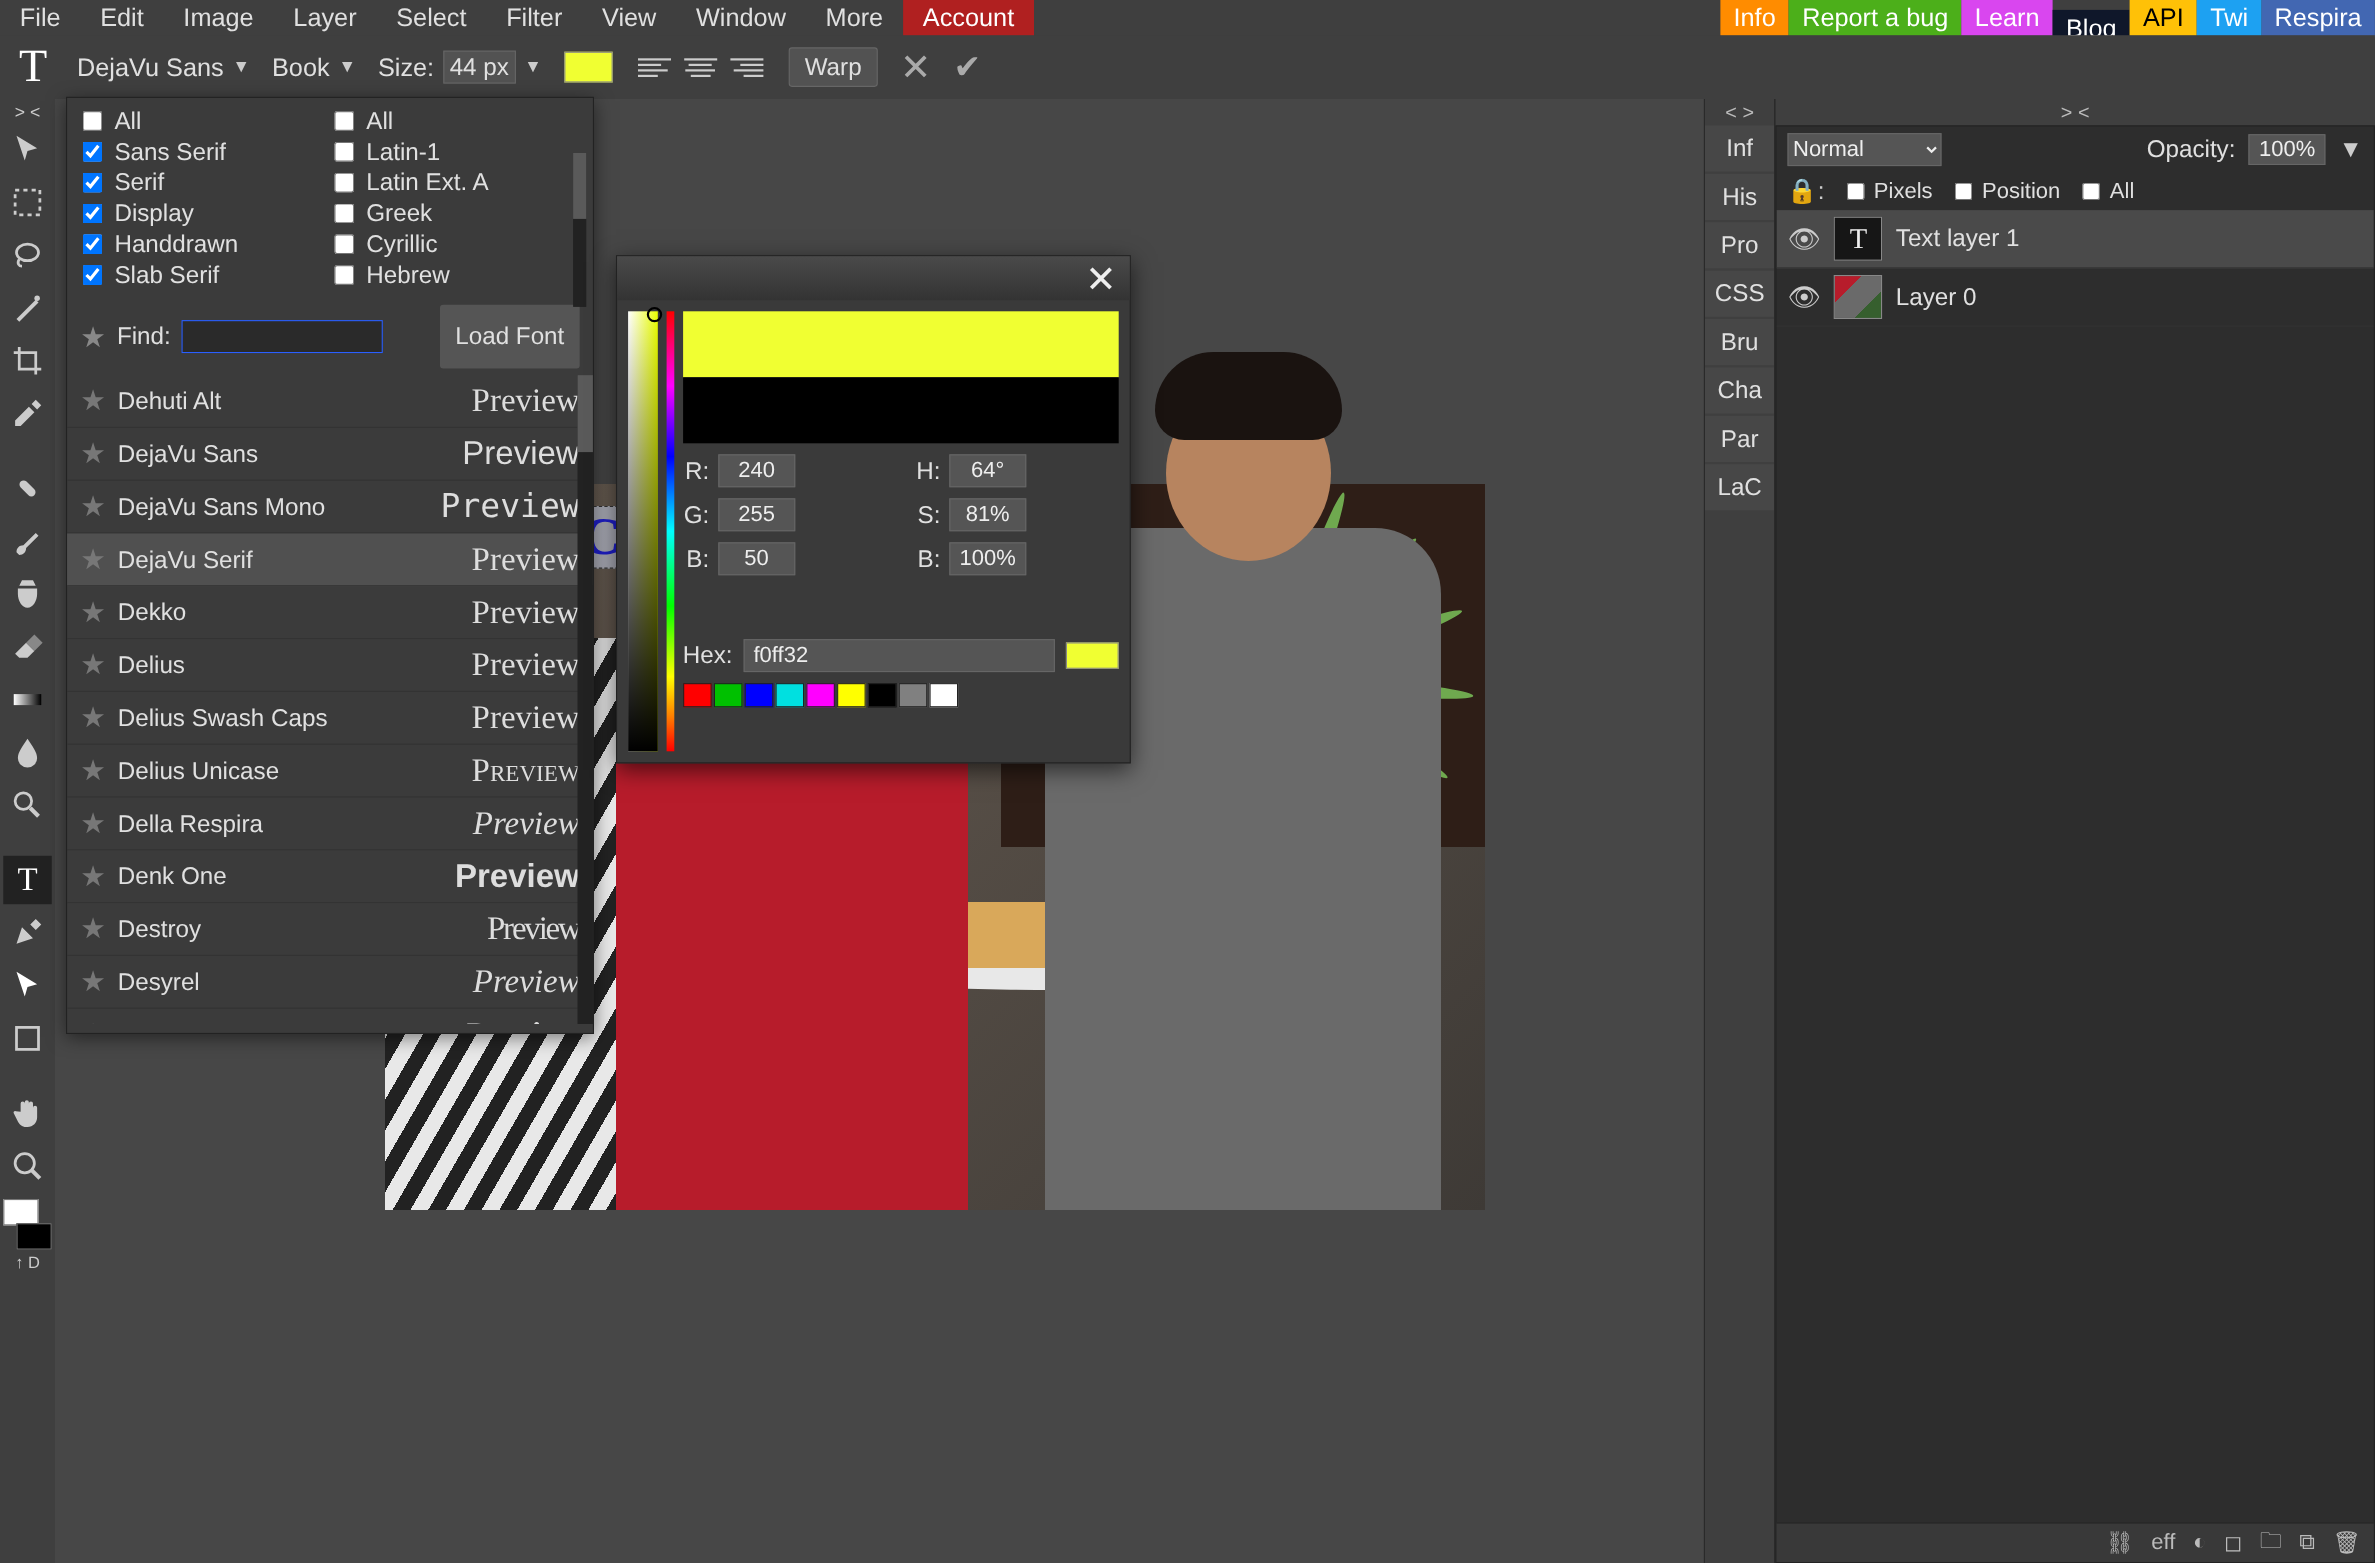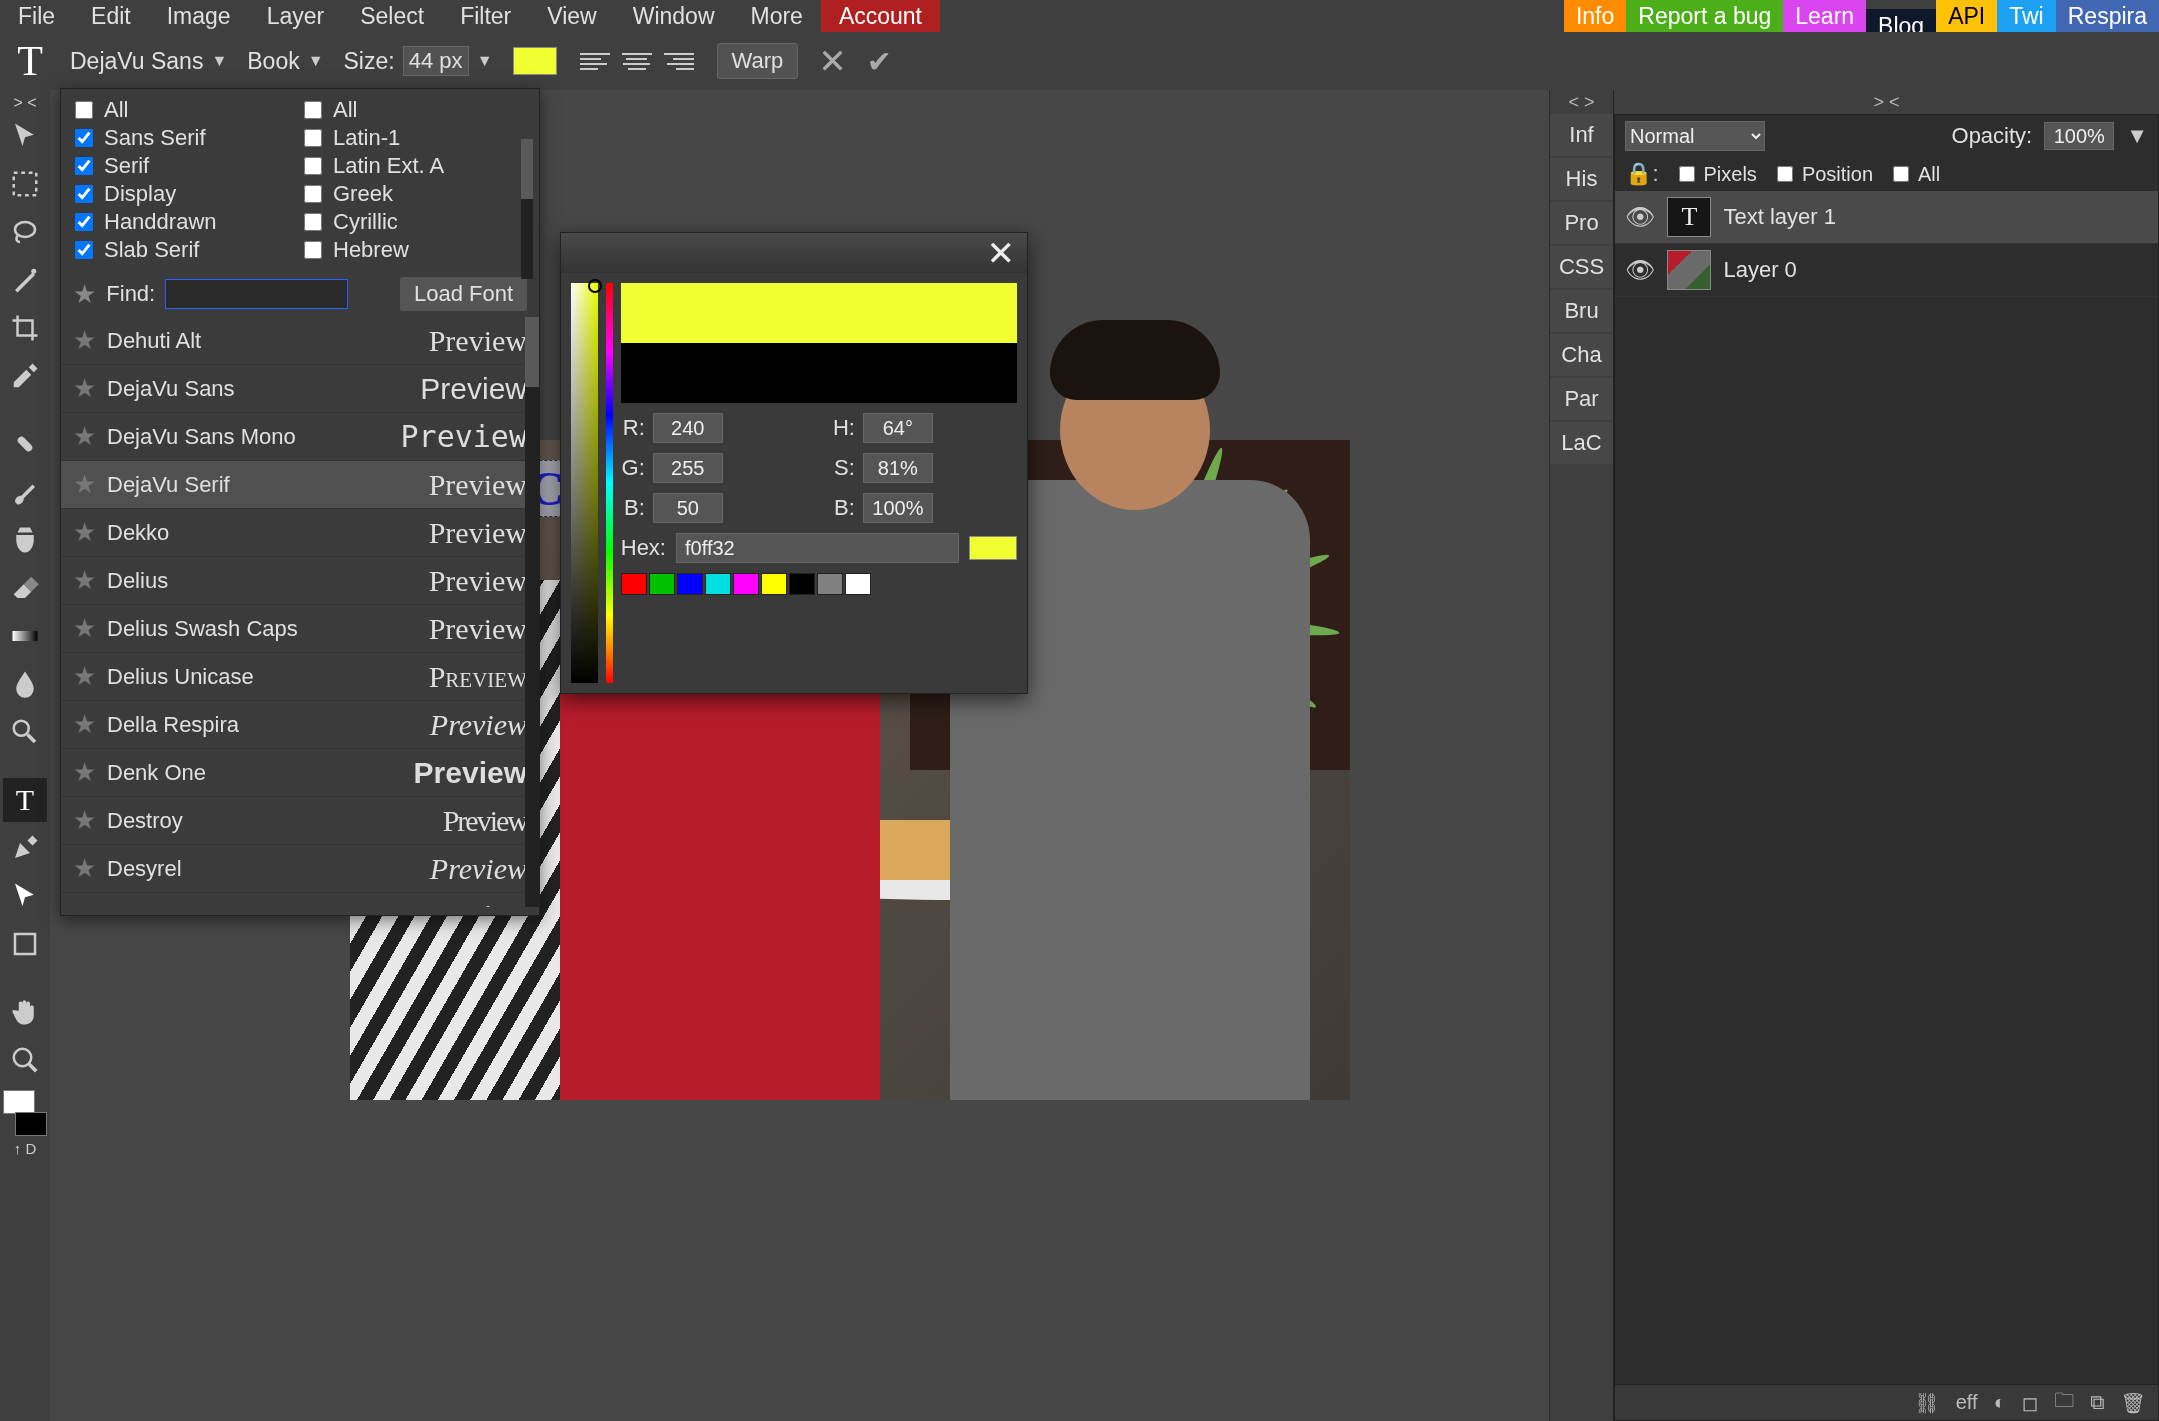--- a/index.html
+++ b/index.html
@@ -84,21 +84,21 @@
   .font-panel{position:absolute;left:60px;top:88px;width:480px;background:#3b3b3b;border:1px solid #222;box-shadow:0 4px 16px rgba(0,0,0,.5);padding-bottom:8px;z-index:10;}
   .font-panel .filters{display:flex;padding:6px 10px;}
   .font-panel .filters .col{flex:1;}
   .font-panel .filters label{display:flex;align-items:center;gap:8px;font-size:22px;color:var(--text);margin:2px 0;}
   .font-panel .filters input[type=checkbox]{width:18px;height:18px;}
   .font-panel .scrollbar1{position:absolute;top:50px;right:6px;width:12px;height:140px;background:#222;}
   .font-panel .scrollbar1::after{content:"";position:absolute;top:0;left:0;width:12px;height:60px;background:#5a5a5a;}
   .font-panel .findrow{display:flex;align-items:center;gap:10px;padding:6px 12px;}
   .font-panel .findrow .star{color:#888;font-size:26px;}
   .font-panel .findrow .find-input{flex:0 0 180px;height:30px;background:#2a2a2a;border:1px solid #2a5fff;}
-  .font-panel .findrow .loadbtn{margin-left:auto;background:#555;padding:4px 14px;border-radius:3px;font-size:22px;}
+  .font-panel .findrow .loadbtn{margin-left:auto;background:#555;padding:16px 14px;border-radius:3px;font-size:22px;}
   .font-panel .list{max-height:590px;overflow:hidden;position:relative;}
   .font-panel .row{display:flex;align-items:center;gap:10px;padding:4px 12px;height:48px;border-bottom:1px solid #333;}
   .font-panel .row.sel{background:#505050;}
   .font-panel .row .star{color:#777;font-size:26px;width:24px;}
   .font-panel .row .name{flex:1;color:var(--text);font-size:22px;}
   .font-panel .row .prev{color:#ddd;font-size:30px;font-family:serif;}
   .font-panel .scrollbar2{position:absolute;right:0;top:0;width:14px;height:100%;background:#222;}
   .font-panel .scrollbar2::after{content:"";position:absolute;top:0;width:14px;height:70px;background:#5a5a5a;}
 
   
@@ -110,21 +110,21 @@
   .cpicker .sv .cursor{position:absolute;top:-4px;right:-4px;width:14px;height:14px;border:2px solid #000;border-radius:50%;}
   .cpicker .hue{width:28px;height:400px;background:linear-gradient(to bottom,#ff0000 0%,#ff00ff 17%,#0000ff 33%,#00ffff 50%,#00ff00 67%,#ffff00 83%,#ff8000 92%,#ff0000 100%);}
   .cpicker .inputs{flex:1;display:flex;flex-direction:column;gap:10px;}
   .cpicker .preview{height:120px;display:flex;flex-direction:column;}
   .cpicker .preview .new{flex:1;background:#f0ff32;}
   .cpicker .preview .old{flex:1;background:#000;}
   .cpicker .field-row{display:flex;align-items:center;gap:8px;}
   .cpicker .field-row label{width:24px;text-align:right;color:var(--text);font-size:22px;}
   .cpicker .field-row input{width:70px;height:30px;background:#555;border:1px solid #666;color:#eee;font-size:20px;text-align:center;}
   .cpicker .field-grid{display:grid;grid-template-columns:1fr 1fr;gap:10px 24px;}
-  .cpicker .hexrow{display:flex;align-items:center;gap:10px;}
+  .cpicker .hexrow{display:flex;align-items:center;gap:10px;margin-top:48px;}
   .cpicker .hexrow input{flex:1;height:30px;background:#555;border:1px solid #666;color:#eee;font-size:20px;padding:0 8px;}
   .cpicker .hexrow .mini{width:48px;height:24px;border:1px solid #888;background:#f0ff32;}
   .cpicker .palette{display:flex;gap:2px;}
   .cpicker .palette div{width:26px;height:22px;border:1px solid #222;}
   .cpicker .okbtn{margin-top:6px;height:36px;background:#555;border:1px solid #666;display:flex;align-items:center;justify-content:center;font-size:22px;}
 
   
   .rightbar{position:absolute;right:546px;top:90px;width:64px;bottom:0;background:var(--bg);border-left:1px solid #2a2a2a;}
   .rightbar .tab{height:42px;display:flex;align-items:center;justify-content:center;color:var(--text);font-size:22px;background:var(--bg4);margin-bottom:2px;}
   .rightbar .hdr{height:24px;display:flex;align-items:center;justify-content:center;color:#bbb;font-size:18px;}

